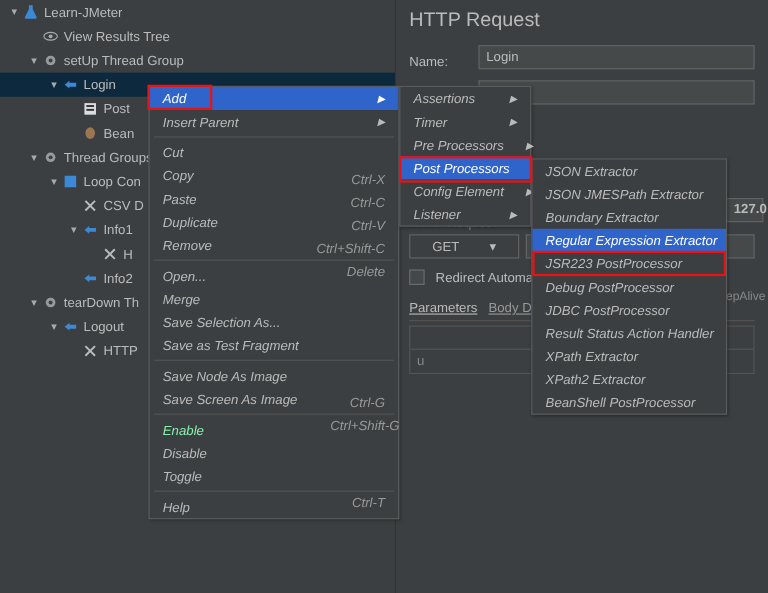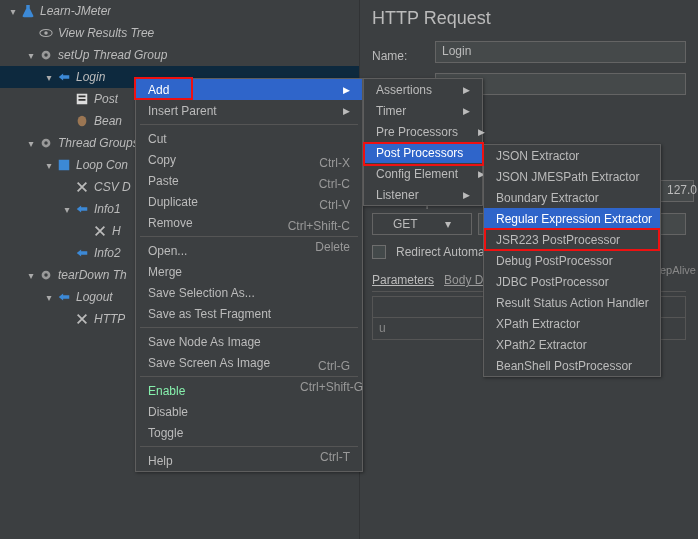--- a/index.html
+++ b/index.html
@@ -33,21 +33,21 @@
     width: 14px; height: 14px;
     display: inline-flex; align-items: center; justify-content: center;
     font-size: 10px; color: #aaa;
   }
   .indent-0 { padding-left: 6px; }
   .indent-1 { padding-left: 24px; }
   .indent-2 { padding-left: 42px; }
   .indent-3 { padding-left: 60px; }
   .indent-4 { padding-left: 78px; }
   .icon { width: 16px; height: 16px; display: inline-flex; align-items:center; justify-content:center; margin-right: 4px; flex-shrink: 0; }
-  .lbl { white-space: nowrap; overflow: hidden; font-style: italic; }
+  .lbl { white-space: nowrap; overflow: hidden; }
 
   .right-panel {
     flex: 1;
     background: #3c3f41;
     position: relative;
     padding: 8px 12px;
   }
   .title { font-size: 18px; color: #bbb; margin-bottom: 12px; }
   .form-row { display: flex; align-items: flex-end; margin-bottom: 10px; gap: 8px; }
   .form-label { width: 55px; font-size: 12px; }
@@ -85,20 +85,21 @@
     background: #3c3f41;
     border: 1px solid #5e5e5e;
     box-shadow: 1px 1px 3px rgba(0,0,0,0.4);
     z-index: 30;
     font-size: 12px;
   }
   .ctx-item {
     display: flex; justify-content: space-between; align-items: center;
     height: 21px; padding: 4px 12px; color: #bbb; cursor: pointer;
     white-space: nowrap;
+    font-style: italic;
   }
   .ctx-item.highlight { background: #2f65ca; color: #fff; }
   .ctx-item.disabled { color: #86efac; }
   .ctx-sep { height: 1px; background: #555; margin: 3px 4px; }
   .ctx-accel { margin-left: 30px; color: #999; margin-top: 48px; }
   .submenu-arrow { margin-left: 20px; font-size: 9px; }
 
   
   .red-box { position: absolute; border: 2px solid #e11; pointer-events: none; z-index: 50; }
 
@@ -305,21 +306,21 @@
     <div class="tab-row">
       <span class="tab active">Parameters</span>
       <span class="tab">Body Da</span>
     </div>
 
     <div class="table-head"></div>
     <div style="border:1px solid #555;border-top:none;height:22px;padding:3px 6px;">
       <span style="color:#888;">u</span>
     </div>
 
-    <div style="position:absolute; right:4px; top:180px; display:flex; align-items:center; gap:2px;">
+    <div style="position:absolute; right:4px; top:180px; display:flex; align-items:center; gap:2px;font-weight:bold;">
       <span class="srv-lbl">:</span>
       <div class="text-input" style="width:34px;">127.0</div>
     </div>
 
     <div style="position:absolute; right:2px; top:264px; font-size:11px;color:#888;">eepAlive</div>
   </div>
 </div>
 
 <div class="ctx-menu" style="left:135px; top:78px; width:228px;">
   <div class="ctx-item highlight">

